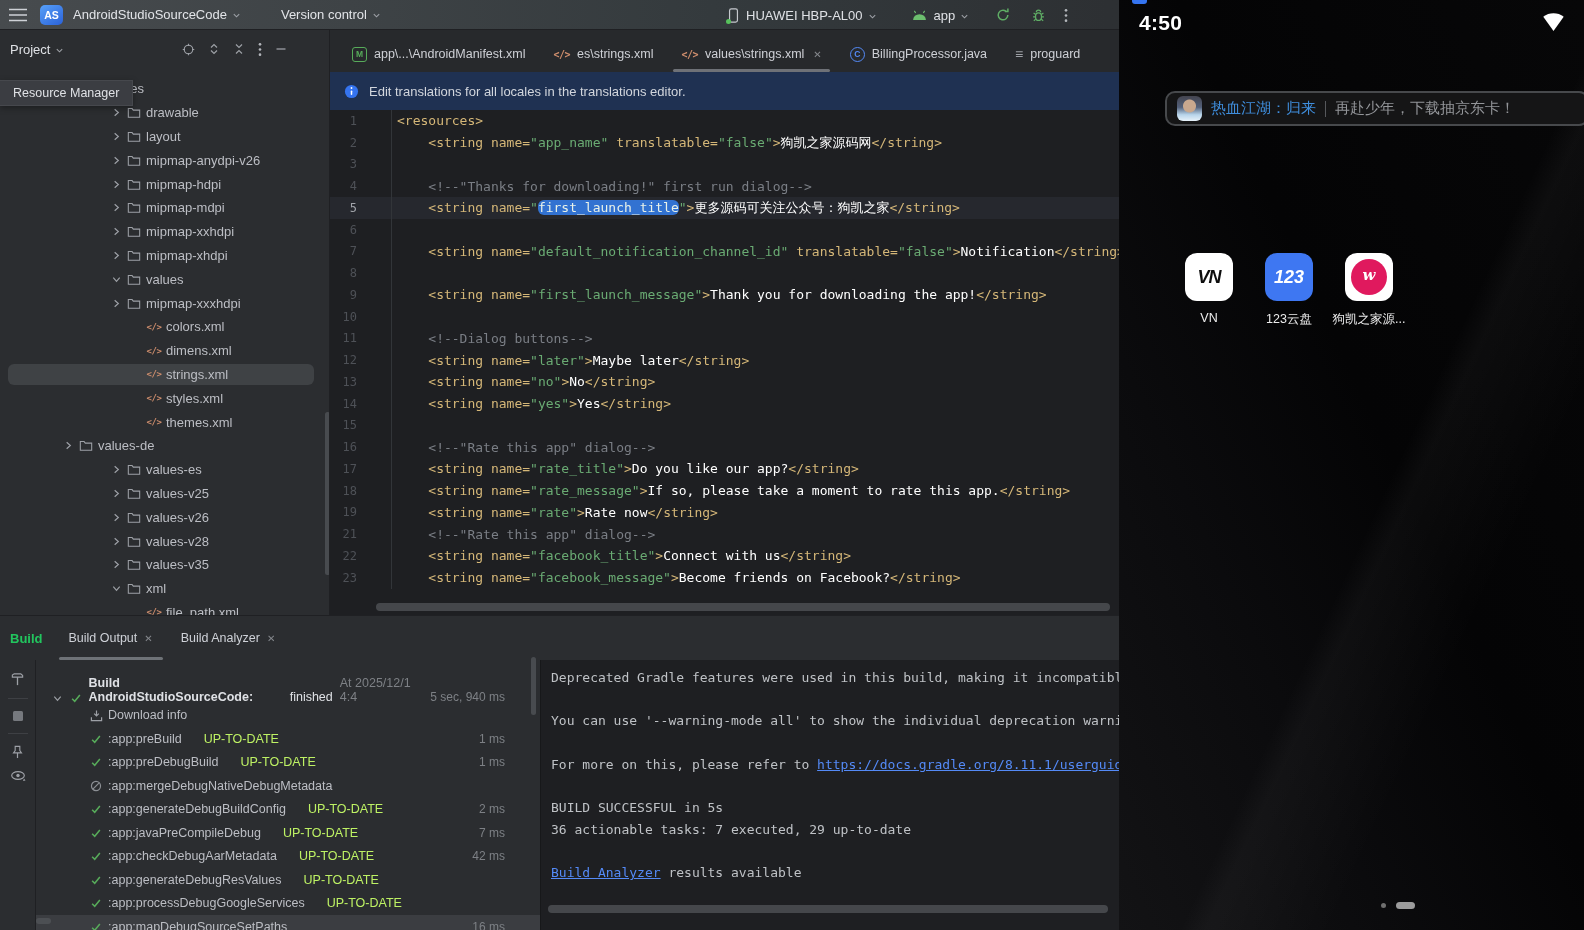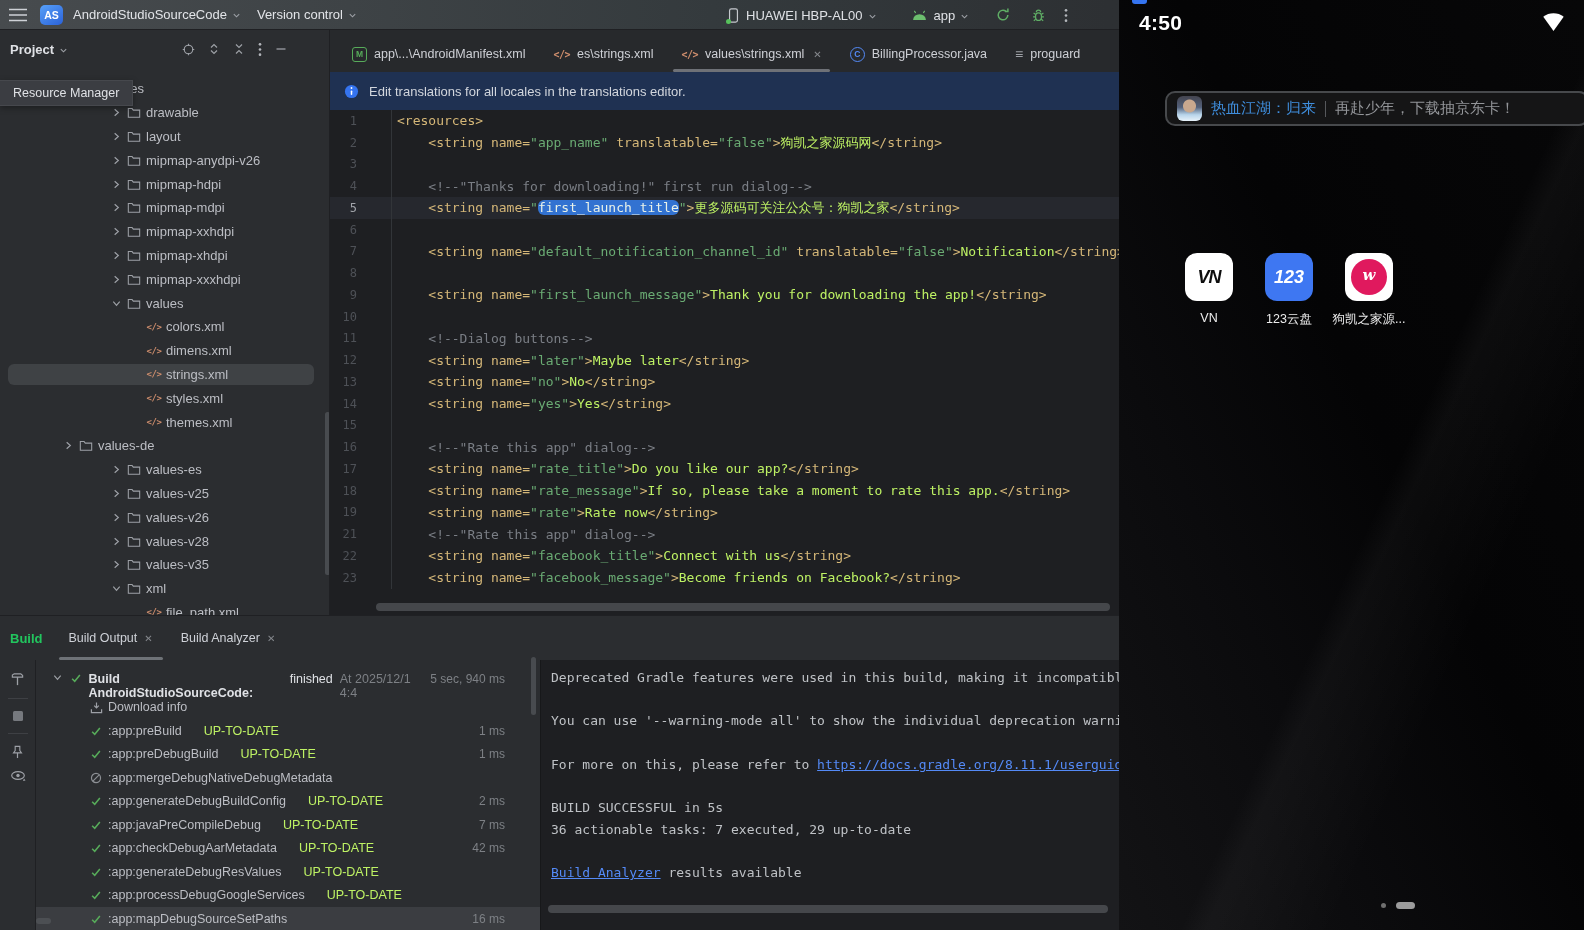--- a/index.html
+++ b/index.html
@@ -8,31 +8,31 @@
   svg{display:block}
   
   .topbar{position:absolute;left:0;top:0;width:1584px;height:30px;box-sizing:border-box;
     background:linear-gradient(90deg,#474b4e 0%,#3e4346 22%,#343a3d 45%,#2d3033 70%,#2b2d30 100%);
     border-bottom:1px solid #1f2023;display:flex;align-items:center;color:#e2e4e8;font-size:13px;}
   .burger{margin-left:8px;cursor:pointer}
   .as-badge{margin-left:12px;width:23px;height:20px;border-radius:5px;display:flex;align-items:center;justify-content:center;
     background:linear-gradient(145deg,#57a0f8,#2b62d9);color:#fff;font-size:10.5px;font-weight:bold;}
   .tb-label{margin-left:10px}
   .tb-chev{margin-left:5px;margin-top:2px}
-  .vc{margin-left:16px}
+  .vc{margin-left:40px}
   .devgroup{position:absolute;left:728px;top:0;height:30px;display:flex;align-items:center;color:#dfe1e5}
   .phicon{position:relative;display:flex}
   .phicon .dot{position:absolute;left:-2px;bottom:0px;width:5px;height:5px;border-radius:50%;background:#57c25c}
   .dev-name{margin-left:7px}
   .mlA{margin-left:34px}.mlB{margin-left:6px}.mlC{margin-left:26px}.mlD{margin-left:20px}.mlE{margin-left:18px}
   
   .project-panel{position:absolute;left:0;top:30px;width:330px;height:585px;background:#2b2d30;
     border-right:1px solid #1f2023;box-sizing:border-box;overflow:hidden;color:#bcbec4}
   .pp-header{position:relative;height:38px;display:flex;align-items:center;padding-left:10px}
-  .pp-title{font-size:13px;font-weight:bold;color:#dfe1e5}
+  .pp-title{font-size:13px;font-weight:normal;color:#dfe1e5}
   .pp-icons{position:absolute;left:182px;top:0;height:100%;display:flex;align-items:center;gap:13px}
   .pp-icons span{display:flex;cursor:pointer}
   .rm-tooltip{position:absolute;left:0;top:50px;background:#3b3d42;border:1px solid #46484d;border-left:none;
     padding:5px 13px;font-size:12.5px;color:#dfe1e5;z-index:5;box-shadow:0 2px 6px rgba(0,0,0,.35)}
   .ptree{position:absolute;top:47px;left:0;right:0}
   .tree-row{display:flex;align-items:center;height:23.8px;font-size:13px;position:relative;cursor:pointer}
   .tree-row>*{position:relative}
   .tree-row.selected::before{content:"";position:absolute;left:8px;right:15px;top:1px;bottom:1px;background:#3f4245;border-radius:6px}
   .t-chev{width:16px;display:flex;justify-content:center}
   .t-icon{width:20px;display:flex;justify-content:center;align-items:center}
@@ -51,35 +51,35 @@
   .ticon.java_class{width:13px;height:13px;border:1px solid #548af7;border-radius:50%;color:#548af7;font-size:8.5px;font-weight:bold}
   .ticon.list{color:#9da0a6;font-size:14px}
   .banner{height:38px;background:#1f3152;display:flex;align-items:center;padding-left:14px;gap:10px;color:#d2d6dd;font-size:13px}
   .code{position:relative;font:13px "DejaVu Sans Mono",monospace}
   .code-row{display:flex;height:21.75px;align-items:center}
   .code-row.current{background:#26282e}
   .ln{flex:0 0 62px;box-sizing:border-box;padding-right:34px;height:100%;display:flex;align-items:center;justify-content:flex-end;
       color:#4e5157;border-right:1px solid #323539;font-size:12px}
   .code-row.current .ln{color:#a0a3a9}
   .ct{padding-left:5px;white-space:pre}
-  .t-tag{color:#d5b778}.t-str{color:#6aab73}.t-txt{color:#bef264}.t-com{color:#7a7e85}
+  .t-tag{color:#d5b778}.t-str{color:#6aab73}.t-txt{color:#ffffff}.t-com{color:#7a7e85}
   .t-sel{background:#3272d1;color:#e9f2e9;border-radius:6px}
   
   .build-panel{position:absolute;left:0;top:615px;width:1584px;height:315px;background:#2b2d30;border-top:1px solid #1f2023;box-sizing:border-box;color:#bcbec4}
   .bheader{position:relative;height:44px;display:flex;align-items:center}
   .bh-title{margin-left:10px;font-size:13px;font-weight:bold;color:#22c55e}
   .btabs{display:flex;margin-left:12px;height:100%}
   .btab{position:relative;height:100%;display:flex;align-items:center;gap:7px;padding:0 14px;font-size:12.5px;color:#cfd2d8;cursor:pointer}
   .btab.active::after{content:"";position:absolute;left:4px;right:4px;bottom:0;height:3px;background:#6e7277;border-radius:2px}
   .tclose{color:#85888d;font-size:10px}
   .bstripe{position:absolute;left:0;top:44px;bottom:0;width:35px;border-right:1px solid #1f2023;display:flex;flex-direction:column;align-items:center;padding-top:12px;gap:11px}
   .bstripe .sdiv{width:20px;height:1px;background:#3e4044}
   .bstripe span{display:flex;cursor:pointer}
   .btree{position:absolute;left:36px;top:44px;width:504px;bottom:0;overflow:hidden}
-  .broot{display:flex;align-items:flex-start;height:23.5px;padding-left:16px;font-size:12.5px;color:#dfe1e5;margin-top:12px}
+  .broot{display:flex;align-items:flex-end;height:23.5px;padding-left:16px;font-size:12.5px;color:#dfe1e5;margin-top:20px}
   .b-chev{width:18px;display:flex}
   .b-icon{width:17px;display:flex}
   .broot-title{font-weight:700;margin-left:2px}
   .broot-status{margin-left:5px}
   .broot-ts{margin-left:7px;color:#7d8085}
   .b-time{margin-left:auto;margin-right:35px;color:#7d8085;font-size:12px;white-space:nowrap}
   .btask{display:flex;align-items:center;height:23.5px;padding-left:54px;font-size:12.5px;color:#bcbec4}
   .btask.highlighted{background:#3b3d41}
   .b-label{margin-left:1px;white-space:nowrap}
   .b-state{color:#bef264;margin-left:22px}
@@ -328,42 +328,42 @@
     <span class="t-icon">
             <svg width="14" height="13" viewBox="0 0 16 14">
               <path d="M1.5 12.5v-10h4.3l1.4 1.8h7.3v8.2z" fill="none" stroke="#9da0a6" stroke-width="1.2"></path>
             </svg>
           </span>
     <span class="t-label">mipmap-xhdpi</span>
   </div>
         <div class="tree-row" style="padding-left: 108px;">
     <span class="t-chev">
             <svg width="11" height="11" viewBox="0 0 12 12">
+              <path d="M2.5 4l3.5 4 3.5-4" fill="none" stroke="#9da0a6" stroke-width="1.3"></path>
+            </svg>
+          </span>
+    <span class="t-icon">
+            <svg width="14" height="13" viewBox="0 0 16 14">
+              <path d="M1.5 12.5v-10h4.3l1.4 1.8h7.3v8.2z" fill="none" stroke="#9da0a6" stroke-width="1.2"></path>
+            </svg>
+          </span>
+    <span class="t-label">values</span>
+  </div>
+        <div class="tree-row" style="padding-left: 108px;">
+    <span class="t-chev">
+            <svg width="11" height="11" viewBox="0 0 12 12">
               <path d="M4 2.5l4 3.5-4 3.5" fill="none" stroke="#9da0a6" stroke-width="1.3"></path>
             </svg>
           </span>
     <span class="t-icon">
             <svg width="14" height="13" viewBox="0 0 16 14">
               <path d="M1.5 12.5v-10h4.3l1.4 1.8h7.3v8.2z" fill="none" stroke="#9da0a6" stroke-width="1.2"></path>
             </svg>
           </span>
     <span class="t-label">mipmap-xxxhdpi</span>
-  </div>
-        <div class="tree-row" style="padding-left: 108px;">
-    <span class="t-chev">
-            <svg width="11" height="11" viewBox="0 0 12 12">
-              <path d="M2.5 4l3.5 4 3.5-4" fill="none" stroke="#9da0a6" stroke-width="1.3"></path>
-            </svg>
-          </span>
-    <span class="t-icon">
-            <svg width="14" height="13" viewBox="0 0 16 14">
-              <path d="M1.5 12.5v-10h4.3l1.4 1.8h7.3v8.2z" fill="none" stroke="#9da0a6" stroke-width="1.2"></path>
-            </svg>
-          </span>
-    <span class="t-label">values</span>
   </div>
         <div class="tree-row" style="padding-left: 128px;">
     <span class="t-chev"></span>
     <span class="t-icon xmlic">&lt;/&gt;</span>
     <span class="t-label">colors.xml</span>
   </div>
         <div class="tree-row" style="padding-left: 128px;">
     <span class="t-chev"></span>
     <span class="t-icon xmlic">&lt;/&gt;</span>
     <span class="t-label">dimens.xml</span>

